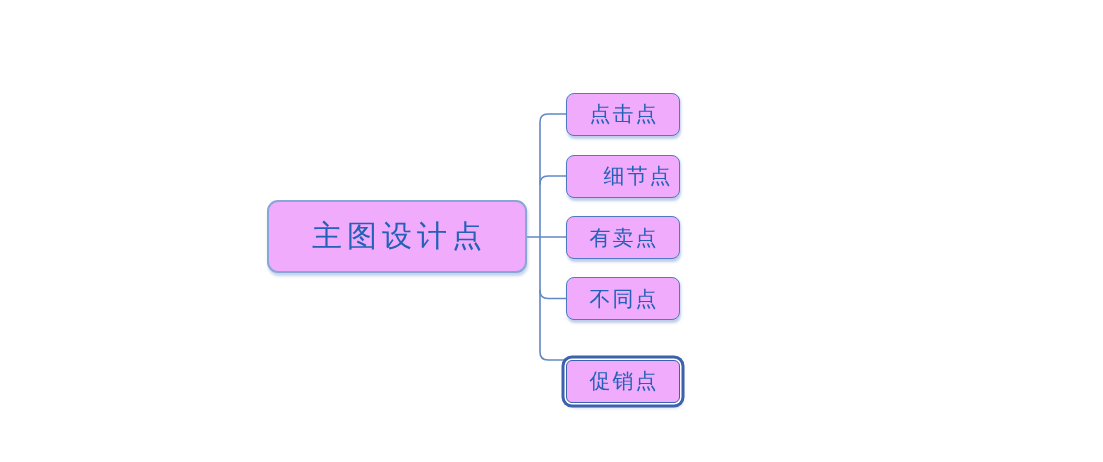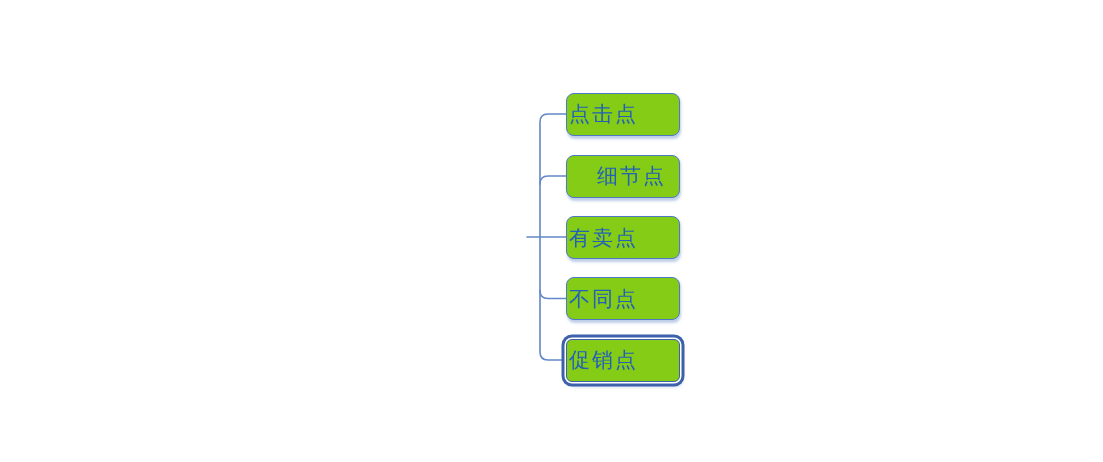--- a/index.html
+++ b/index.html
@@ -26,22 +26,22 @@
     fill: none;
     stroke: var(--line, #6288c6);
     stroke-width: 1.6;
     stroke-linecap: round;
   }
   .node {
     position: absolute;
     z-index: 2;
     display: flex;
     align-items: center;
-    justify-content: flex-start;
-    background: #84cc16;
+    justify-content: center;
+    background: #f0abfc;
     color: var(--text, #2361b8);
     white-space: nowrap;
     box-sizing: border-box;
   }
   .node.root {
     left: 267px;
     top: 200px;
     width: 260px;
     height: 73px;
     border: 2px solid var(--main-border, #88a7d8);
@@ -67,38 +67,42 @@
   .node.child.c3 { top: 216px; }
   .node.child.c4 { top: 277px; }
   .node.child.c5 { top: 338.5px; }
   .node.child.selected {
     border: 1.5px solid var(--selected, #3d61ab);
     border-radius: 6px;
     box-shadow:
       0 0 0 1.5px #ffffff,
       0 0 0 4.5px var(--selected, #3d61ab),
       2px 4px 4px rgba(110, 140, 195, 0.55);
+    margin-top: 21px;
   }
 </style>
 </head>
 <body>
 
 <div class="canvas">
 
   <svg class="connectors" viewBox="0 0 1103 462" xmlns="http://www.w3.org/2000/svg">
 
     <path d="M527,237 H566"></path>
 
     <path d="M566,114 H548 Q540,114 540,122 V352 Q540,360 548,360 H564"></path>
 
     <path d="M566,176 H548 Q540,176 540,184"></path>
 
     <path d="M566,298.5 H548 Q540,298.5 540,290.5"></path>
   </svg>
 
+  <div class="node root">
+    <span>主图设计点</span>
+  </div>
 
   <div class="node child c1">
     <span>点击点</span>
   </div>
 
   <div class="node child c2">
     <span>细节点</span>
   </div>
 
   <div class="node child c3">

